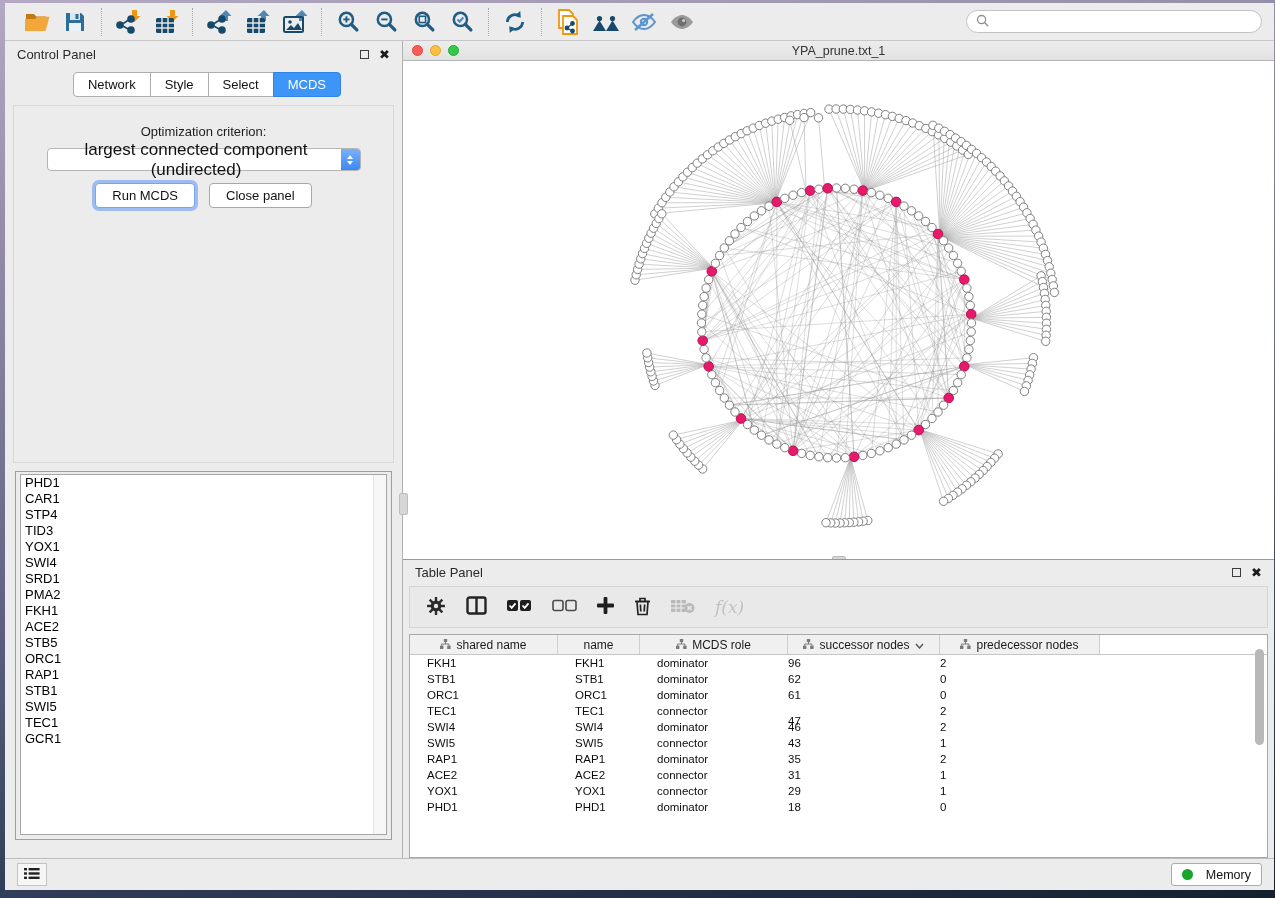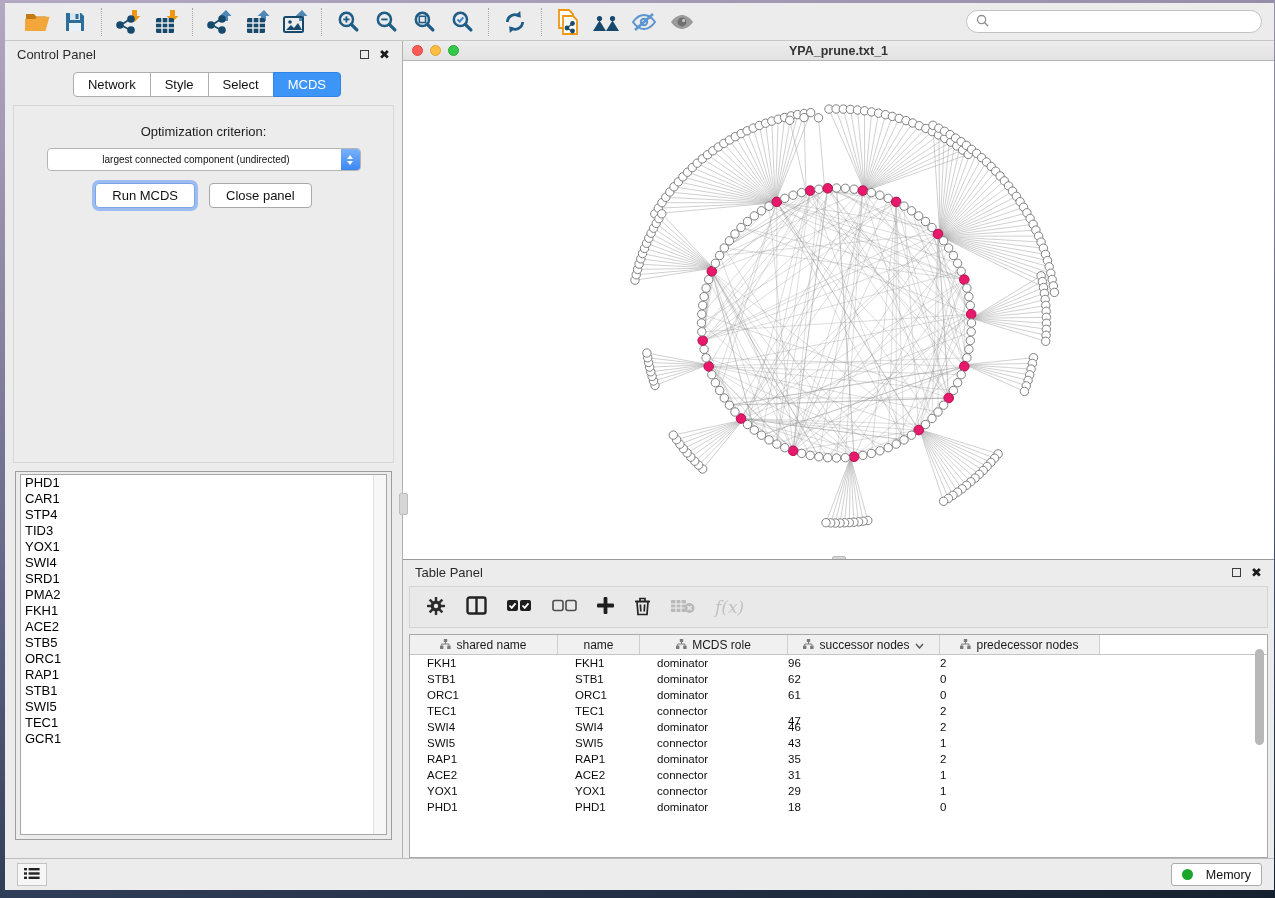--- a/index.html
+++ b/index.html
@@ -42,21 +42,21 @@
             margin-left:-1px; color:#111; cursor:default; }
   .cp-tab:first-child { border-radius:4px 0 0 4px; margin-left:7px; }
   .cp-tab:last-child { border-radius:0 4px 4px 0; }
   .cp-tab.active { background:#3d96f7; border-color:#2f84e8; color:#fff; }
   .cp-box { margin:8px 8px 0 8px; height:358px; border:1px solid #d7d7d7; background:#ececec;
             padding-top:18px; }
   .opt-label { text-align:center; font-size:13px; color:#1d1d1d; }
   .dd-row { display:flex; justify-content:center; margin-top:9px; }
   .dropdown { width:314px; height:23px; background:#fff; border:1px solid #b5b5b5; border-radius:4px;
               display:flex; align-items:center; position:relative; }
-  .dd-value { flex:1; text-align:center; font-size:10px; color:#111; padding-left:4px; }
+  .dd-value { flex:1; text-align:center; font-size:17px; color:#111; padding-left:4px; }
   .dd-step { width:19px; height:21px; border-radius:0 3px 3px 0;
              background:linear-gradient(#79b2fb,#3c87f3); display:flex; flex-direction:column;
              align-items:center; justify-content:center; gap:2px; }
   .dd-step span { width:0; height:0; border-left:3.5px solid transparent; border-right:3.5px solid transparent; }
   .dd-up { border-bottom:4px solid #fff; }
   .dd-dn { border-top:4px solid #fff; }
   .btn-row { display:flex; justify-content:center; gap:14px; margin-top:12px; }
   .btn { height:25px; padding:0 16px; background:#fff; border:1px solid #a8a8a8; border-radius:4px;
          font-size:13px; font-family:inherit; color:#111; cursor:default; }
   .btn.focused { box-shadow:0 0 0 3px rgba(92,151,248,.55); border-color:#7aa6e8; }
@@ -68,21 +68,21 @@
                  border-left:1px solid #e2e2e2; }
   .list-item { font-size:13px; line-height:16px; padding-left:4px; color:#000; }
   .v-splitter-handle { position:absolute; right:-6px; top:452px; width:9px; height:22px;
                        background:#d6d6d6; border:1px solid #bdbdbd; border-radius:2px; z-index:5; }
 
   
   .right-col { flex:1; display:flex; flex-direction:column; min-width:0; }
   .net-window { height:519px; flex:0 0 519px; display:flex; flex-direction:column;
                 border-bottom:1px solid #9a9a9a; }
   .titlebar { height:20px; flex:0 0 20px; background:linear-gradient(#ededed,#e2e2e2);
-              border-bottom:1px solid #b5b5b5; position:relative; display:flex; align-items:center;font-weight:bold; }
+              border-bottom:1px solid #b5b5b5; position:relative; display:flex; align-items:center; }
   .lights { display:flex; gap:7px; margin-left:9px; }
   .light { width:11px; height:11px; border-radius:50%; }
   .light.red{background:#fc5b57;border:.5px solid #e2433e;} .light.yellow{background:#fdbe41;border:.5px solid #e0a32e;}
   .light.green{background:#34c84a;border:.5px solid #23a937;}
   .net-title { position:absolute; left:0; right:0; text-align:center; font-size:12.5px; color:#333; }
   .net-canvas { flex:1; background:#fff; position:relative; overflow:hidden; }
   .net-canvas svg { width:100%; height:100%; display:block; }
   .h-splitter-handle { position:absolute; left:50%; bottom:-4px; transform:translateX(-50%);
                        width:14px; height:7px; background:#d6d6d6; border:1px solid #bdbdbd;
                        border-radius:2px; z-index:5; }

